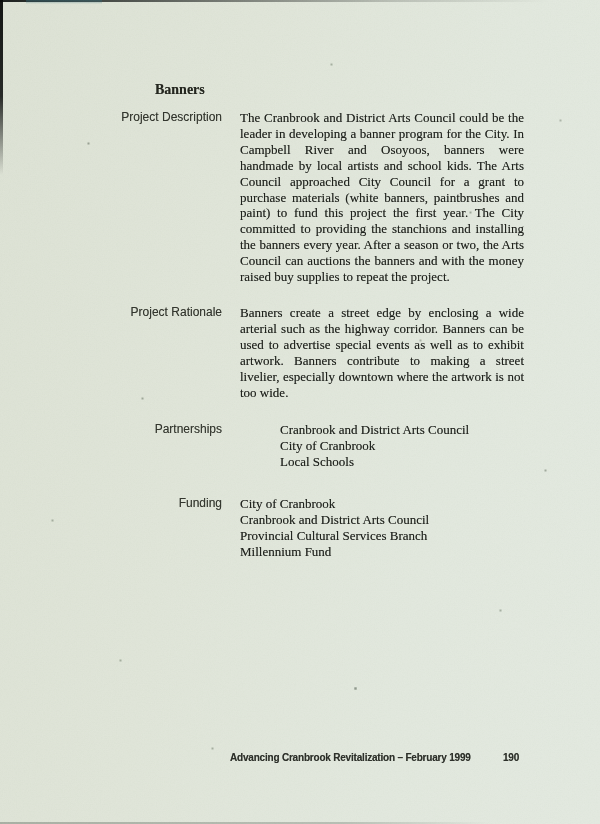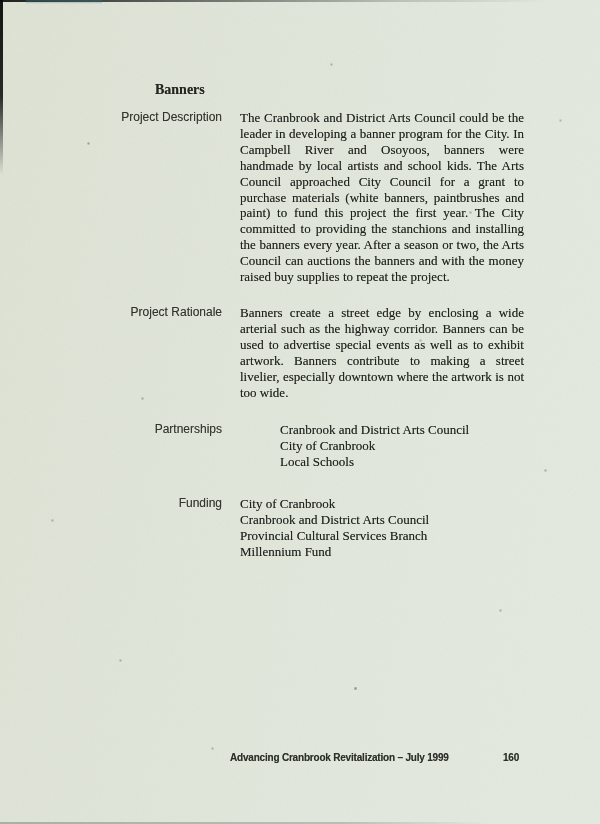--- a/index.html
+++ b/index.html
@@ -114,17 +114,17 @@
     <div class="content-col">City of Cranbrook
 Cranbrook and District Arts Council
 Provincial Cultural Services Branch
 Millennium Fund</div>
   </div>
 
   <div class="row row-5">
   </div>
 
   <div class="footer">
-    <span class="footer-text">Advancing Cranbrook Revitalization – July 1999</span>
-    <span class="footer-page">160</span>
+    <span class="footer-text">Advancing Cranbrook Revitalization – February 1999</span>
+    <span class="footer-page">190</span>
   </div>
 
 </div>
 
 </body></html>

